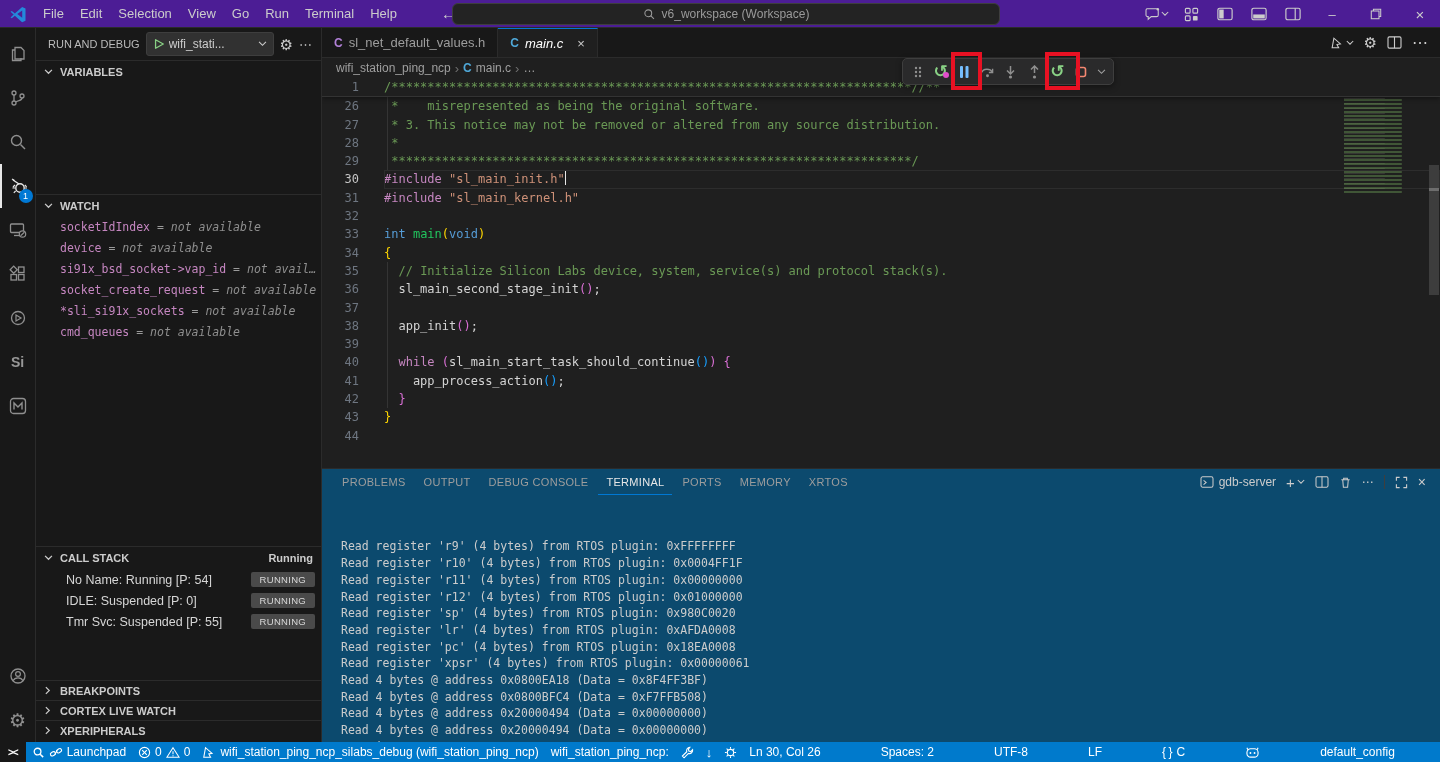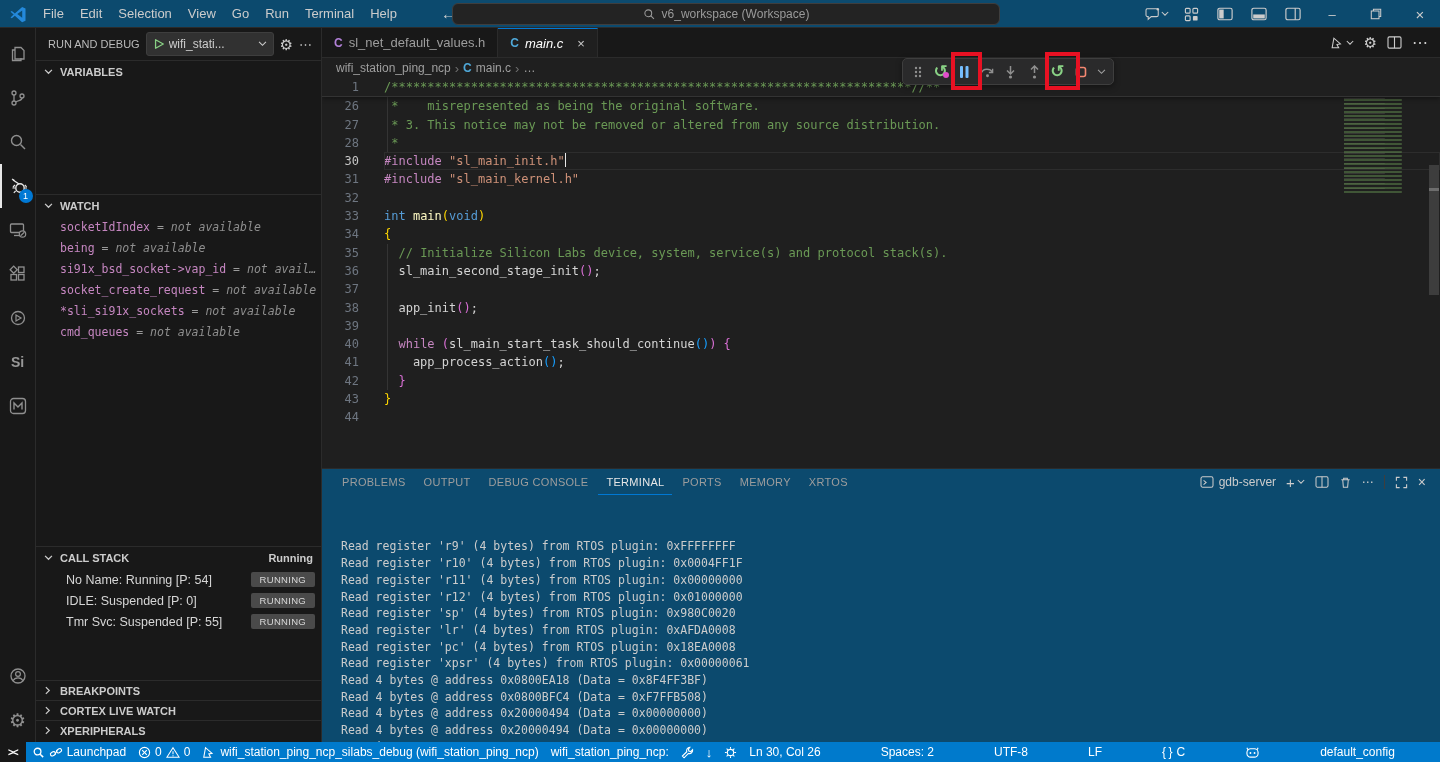--- a/index.html
+++ b/index.html
@@ -2,21 +2,21 @@
 <html><head>
 <meta charset="utf-8">
 <style>
   * { margin:0; padding:0; box-sizing:border-box; }
   html,body { width:1440px; height:762px; overflow:hidden; background:#1f1f1f;
     font-family:"Liberation Sans", sans-serif; color:#cccccc; }
   svg { display:block; }
   .ic { flex:0 0 auto; }
 
   
-  #titlebar { position:relative; height:28px; background:#0c4a6e; display:flex; align-items:center;
+  #titlebar { position:relative; height:28px; background:#4c1d95; display:flex; align-items:center;
     border-bottom:1px solid #2b2b2b; font-size:13px; color:#cccccc; }
   #logo { width:18px; height:18px; margin:0 8px 0 9px; }
   .menu-item { padding:0 8px; height:22px; line-height:22px; border-radius:4px; cursor:default; }
   .nav-arrows { display:flex; gap:14px; margin-left:36px; font-size:15px; }
   #cmd-center { position:absolute; left:452px; top:3px; width:548px; height:22px; background:#232323;
     border:1px solid #3e3e3e; border-radius:6px; display:flex; align-items:center; justify-content:center;
     gap:6px; color:#9a9a9a; font-size:12px; }
   #tb-right { position:absolute; right:0; top:0; height:28px; display:flex; align-items:center; gap:4px; }
   .tb-btn { width:30px; height:26px; display:flex; align-items:center; justify-content:center; color:#cccccc; }
   .win-btn { width:40px; height:28px; display:flex; align-items:center; justify-content:center; font-size:13px; }
@@ -77,21 +77,21 @@
   #code-area { position:relative; flex:1; background:#1f1f1f; overflow:hidden;
     font-family:"DejaVu Sans Mono", monospace; font-size:12px; }
   #sticky-line { border-bottom:1px solid #333333; box-shadow:0 2px 4px rgba(0,0,0,.35); background:#1f1f1f; position:relative; z-index:3; }
   .cl { display:flex; height:18.3px; line-height:18.3px; white-space:pre; }
   .cl .ln { width:62px; flex:0 0 62px; text-align:right; padding-right:25px; color:#6e7681; }
   .cl.cur .ln { color:#c6c6c6; }
   .cl .lc { position:relative; flex:1; }
   .cl.cur .lc { outline:1px solid #2d2d2d; outline-offset:-1px; }
   .guide { position:absolute; left:3px; top:0; bottom:0; width:1px; background:#343434; }
   .tk-com{color:#6a9955}.tk-kw{color:#c586c0}.tk-str{color:#ce9178}.tk-type{color:#569cd6}
-  .tk-fn{color:#fef9c3}.tk-pl{color:#d4d4d4}.tk-b1{color:#ffd700}.tk-b2{color:#da70d6}.tk-b3{color:#179fff}
+  .tk-fn{color:#22c55e}.tk-pl{color:#d4d4d4}.tk-b1{color:#ffd700}.tk-b2{color:#da70d6}.tk-b3{color:#179fff}
   .cursor-bar { display:inline-block; width:1.5px; height:14px; background:#e8e8e8; vertical-align:-2px; }
   #minimap { position:absolute; top:5px; right:28px; width:68px; height:110px; opacity:.9;
     background:
       repeating-linear-gradient(to bottom, rgba(106,153,85,.50) 0 2px, transparent 2px 4px),
       repeating-linear-gradient(to bottom, rgba(180,180,160,.18) 0 1px, transparent 1px 5px);
     background-size: 85% 100%, 60% 100%; background-repeat:no-repeat; }
   #scrollbar { position:absolute; top:0; right:0; width:12px; height:100%; }
   #scroll-thumb { position:absolute; top:87px; right:1px; width:10px; height:130px; background:#3d3d3d; }
   #scroll-notch { position:absolute; top:110px; right:1px; width:10px; height:3px; background:#6d6d6d; }
 
@@ -304,21 +304,21 @@
       <div class="sec-head">
         <span class="chev">
             <svg width="9" height="6" viewBox="0 0 10 7">
               <path d="M1 1l4 4 4-4" fill="none" stroke="#cccccc" stroke-width="1.4"></path>
             </svg>
           </span>
         <span>WATCH</span>
       </div>
       <div id="watch-list">
           <div class="watch-row"><span class="watch-name">socketIdIndex</span><span class="watch-eq"> = </span><span class="watch-val">not available</span></div>
-          <div class="watch-row"><span class="watch-name">being</span><span class="watch-eq"> = </span><span class="watch-val">not available</span></div>
+          <div class="watch-row"><span class="watch-name">device</span><span class="watch-eq"> = </span><span class="watch-val">not available</span></div>
           <div class="watch-row"><span class="watch-name">si91x_bsd_socket-&gt;vap_id</span><span class="watch-eq"> = </span><span class="watch-val">not avail…</span></div>
           <div class="watch-row"><span class="watch-name">socket_create_request</span><span class="watch-eq"> = </span><span class="watch-val">not available</span></div>
           <div class="watch-row"><span class="watch-name">*sli_si91x_sockets</span><span class="watch-eq"> = </span><span class="watch-val">not available</span></div>
           <div class="watch-row"><span class="watch-name">cmd_queues</span><span class="watch-eq"> = </span><span class="watch-val">not available</span></div>
         </div>
     </div>
 
     <div class="section" id="sec-callstack">
       <div class="sec-head">
         <span class="chev">
@@ -412,20 +412,21 @@
     </div>
 
     <div id="code-area">
       <div id="sticky-line">
           <div class="cl"><span class="ln">1</span><span class="lc"><span class="tk-com">/************************************************************************//**</span></span></div>
         </div>
       <div id="code-lines">
           <div class="cl"><span class="ln">26</span><span class="lc"><span class="guide"></span><span class="tk-com"> *    misrepresented as being the original software.</span></span></div>
           <div class="cl"><span class="ln">27</span><span class="lc"><span class="guide"></span><span class="tk-com"> * 3. This notice may not be removed or altered from any source distribution.</span></span></div>
           <div class="cl"><span class="ln">28</span><span class="lc"><span class="guide"></span><span class="tk-com"> *</span></span></div>
+          <div class="cl"><span class="ln">29</span><span class="lc"><span class="guide"></span><span class="tk-com"> ************************************************************************/</span></span></div>
           <div class="cl cur"><span class="ln">30</span><span class="lc"><span class="tk-kw">#include</span><span class="tk-pl"> </span><span class="tk-str">"sl_main_init.h"</span><span class="cursor-bar"></span></span></div>
           <div class="cl"><span class="ln">31</span><span class="lc"><span class="tk-kw">#include</span><span class="tk-pl"> </span><span class="tk-str">"sl_main_kernel.h"</span></span></div>
           <div class="cl"><span class="ln">32</span><span class="lc"></span></div>
           <div class="cl"><span class="ln">33</span><span class="lc"><span class="tk-type">int</span><span class="tk-pl"> </span><span class="tk-fn">main</span><span class="tk-b1">(</span><span class="tk-type">void</span><span class="tk-b1">)</span></span></div>
           <div class="cl"><span class="ln">34</span><span class="lc"><span class="tk-b1">{</span></span></div>
           <div class="cl"><span class="ln">35</span><span class="lc"><span class="guide"></span><span class="tk-pl">  </span><span class="tk-com">// Initialize Silicon Labs device, system, service(s) and protocol stack(s).</span></span></div>
           <div class="cl"><span class="ln">36</span><span class="lc"><span class="guide"></span><span class="tk-pl">  sl_main_second_stage_init</span><span class="tk-b2">()</span><span class="tk-pl">;</span></span></div>
           <div class="cl"><span class="ln">37</span><span class="lc"><span class="guide"></span></span></div>
           <div class="cl"><span class="ln">38</span><span class="lc"><span class="guide"></span><span class="tk-pl">  app_init</span><span class="tk-b2">()</span><span class="tk-pl">;</span></span></div>
           <div class="cl"><span class="ln">39</span><span class="lc"><span class="guide"></span></span></div>

